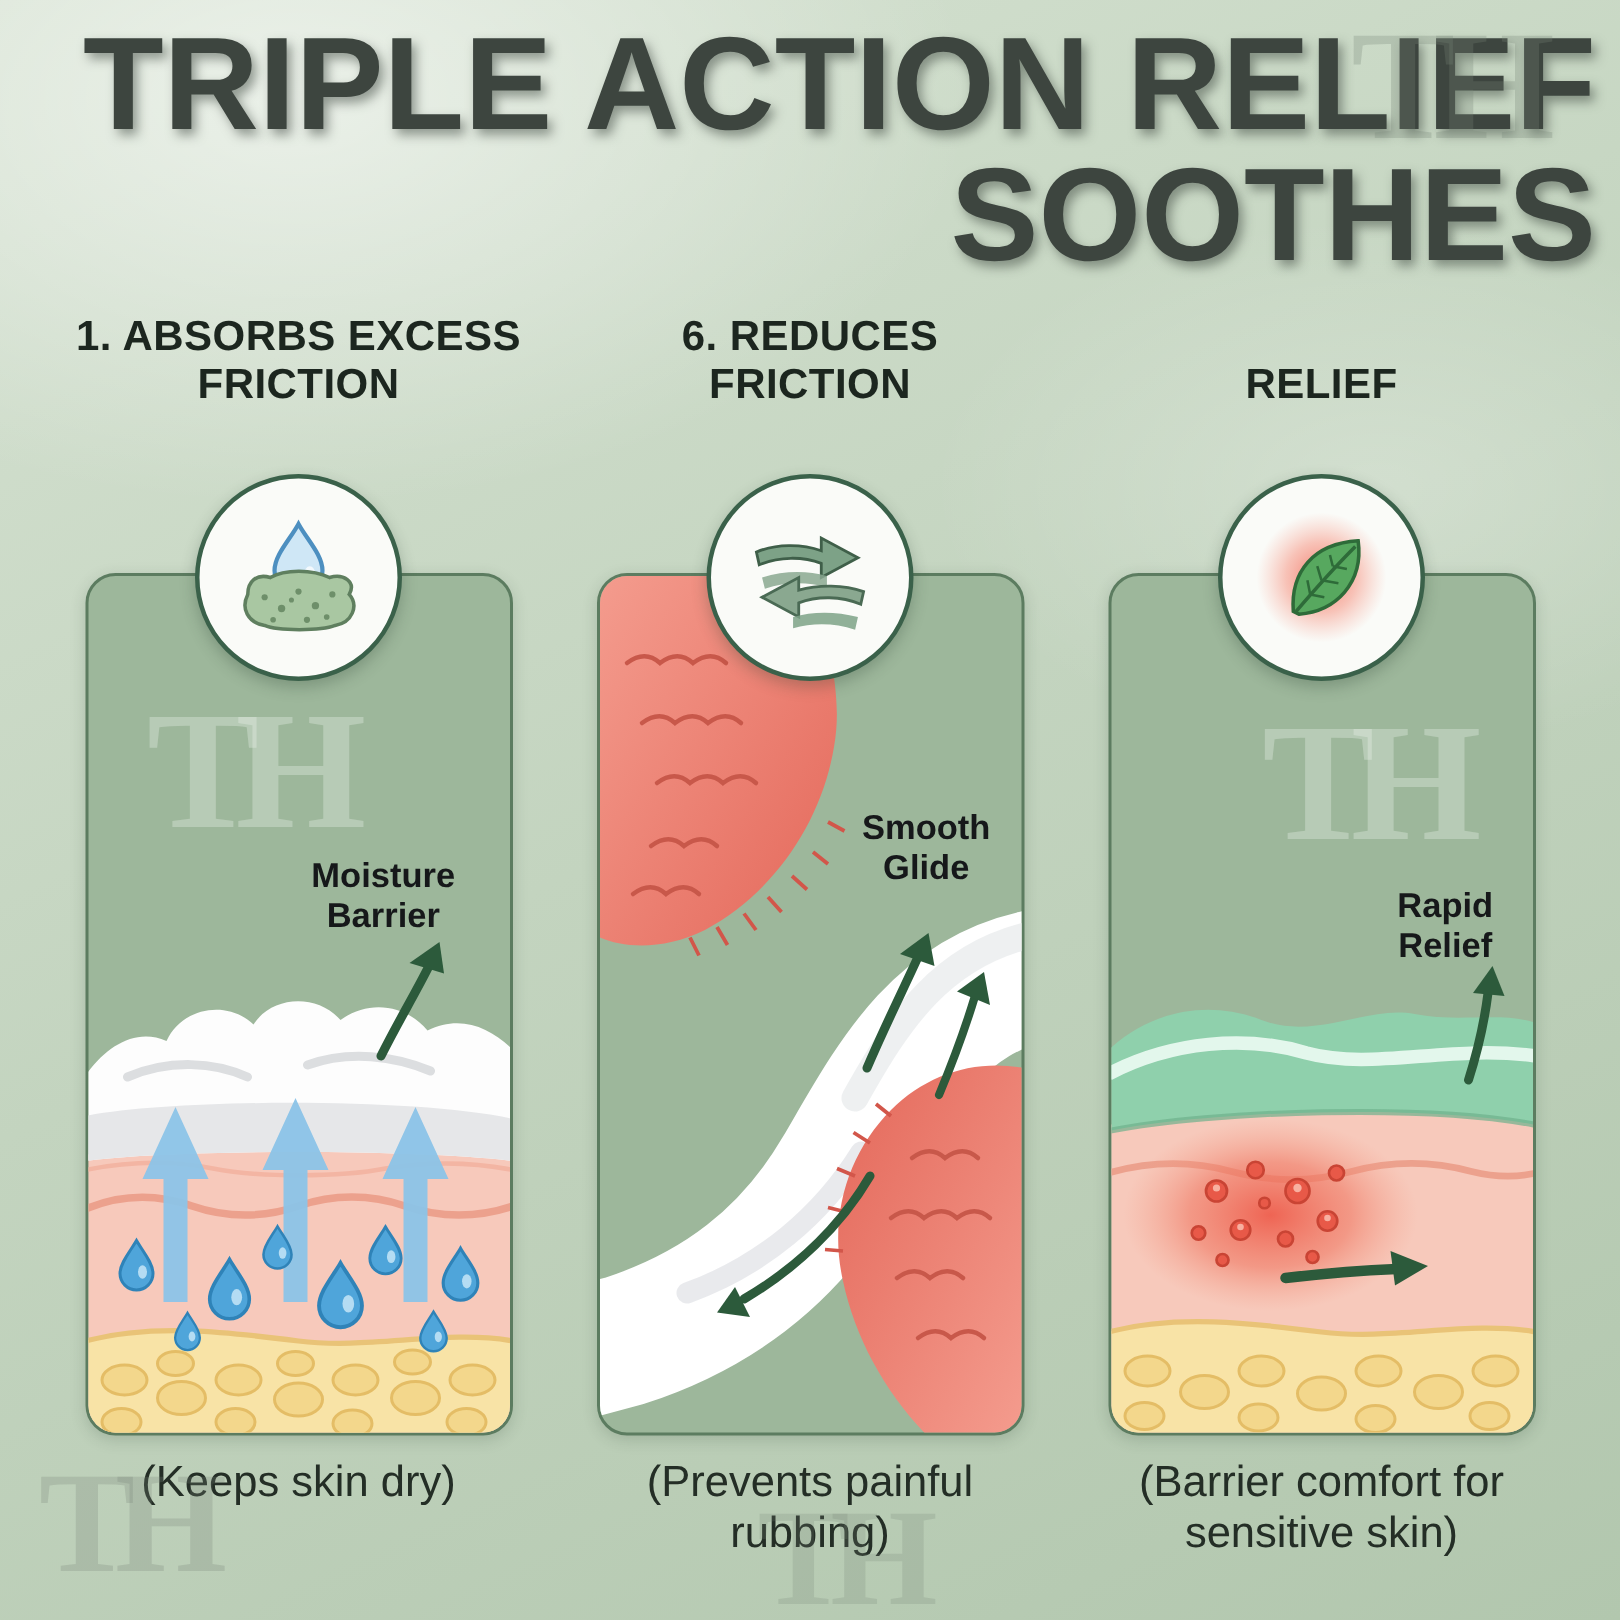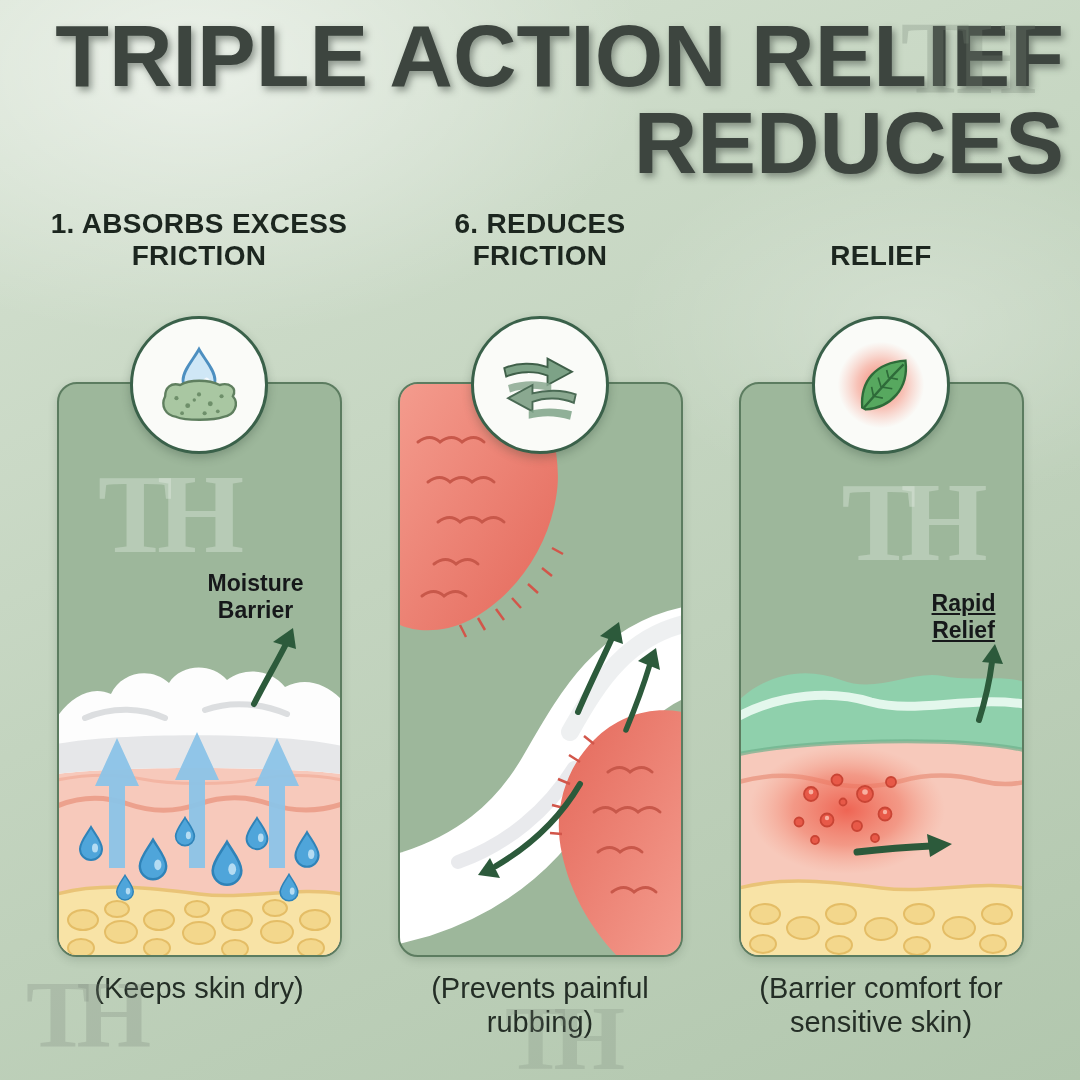--- a/index.html
+++ b/index.html
@@ -53,41 +53,41 @@
     overflow:hidden;box-sizing:border-box;
     box-shadow:0 3px 10px rgba(40,60,45,0.18);
   }
   .illus{position:absolute;left:-2px;top:-2px;width:285px;height:575px;}
   .panel-label{
     position:absolute;z-index:5;text-align:center;
     font-size:23px;line-height:1.15;font-weight:800;color:#16181a;
   }
   .label-1{top:186px;right:24px;width:120px;}
   .label-2{top:154px;right:10px;width:106px;}
-  .label-3{top:206px;right:8px;width:100px;text-decoration:underline;}
+  .label-3{top:206px;right:8px;width:100px;}
   .caption{
     margin:14px 8px 0;text-align:center;
     font-size:29px;line-height:1.18;font-weight:400;color:#242e26;
     max-width:330px;
   }
 </style>
 </head>
 <body>
 
 <div class="poster">
 
   <div class="wm wm1">TH</div>
   <div class="wm wm2">TH</div>
   <div class="wm wm3">TH</div>
   <div class="wm wm4">TH</div>
   <div class="wm wm5">TH</div>
 
   <h1 class="title">
     <span>TRIPLE ACTION RELIEF</span><br>
-    <span>REDUCES</span>
+    <span>SOOTHES</span>
   </h1>
 
   <div class="columns">
 
     <section class="step">
       <h2 class="step-heading">
         <span>1. ABSORBS EXCESS</span><br>
         <span>FRICTION</span>
       </h2>
       <div class="panel-area">
@@ -261,20 +261,21 @@
 
             <g>
               <path d="M180 330 C 192 302, 204 278, 214 256" stroke="#2c5a3b" stroke-width="6" fill="none" stroke-linecap="round"></path>
               <path d="M221 240 L202 254 L225 262 Z" fill="#2c5a3b"></path>
               <path d="M228 348 C 238 324, 246 302, 252 282" stroke="#2c5a3b" stroke-width="5.5" fill="none" stroke-linecap="round"></path>
               <path d="M258 266 L240 279 L262 288 Z" fill="#2c5a3b"></path>
               <path d="M182 402 C 162 436, 132 464, 98 484" stroke="#2c5a3b" stroke-width="6" fill="none" stroke-linecap="round"></path>
               <path d="M80 493 L102 496 L92 476 Z" fill="#2c5a3b"></path>
             </g>
           </svg>
+          <div class="panel-label label-2">Smooth Glide</div>
         </div>
       </div>
       <p class="caption">(Prevents painful rubbing)</p>
     </section>
 
     <section class="step">
       <h2 class="step-heading">
         <br>
         <span>RELIEF</span>
       </h2>

